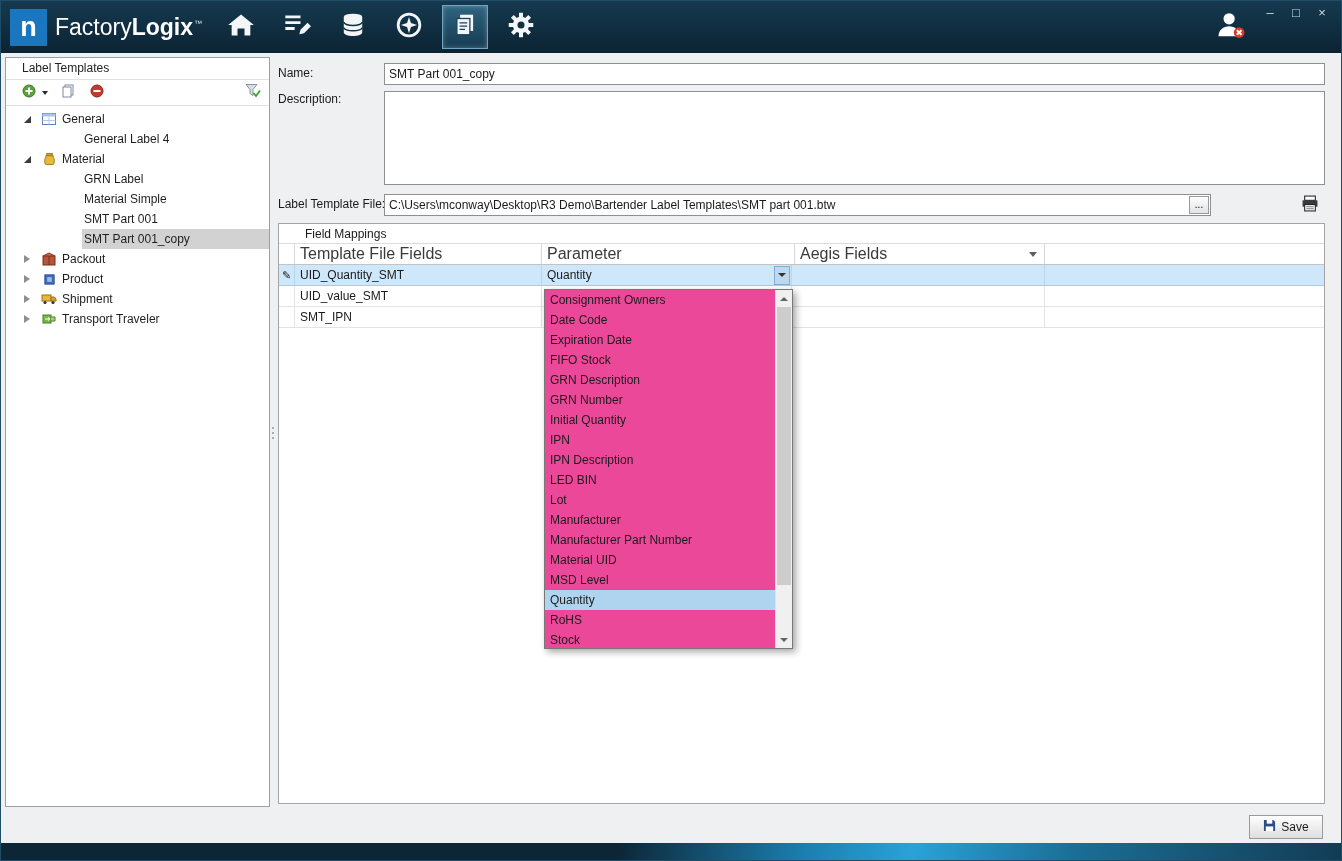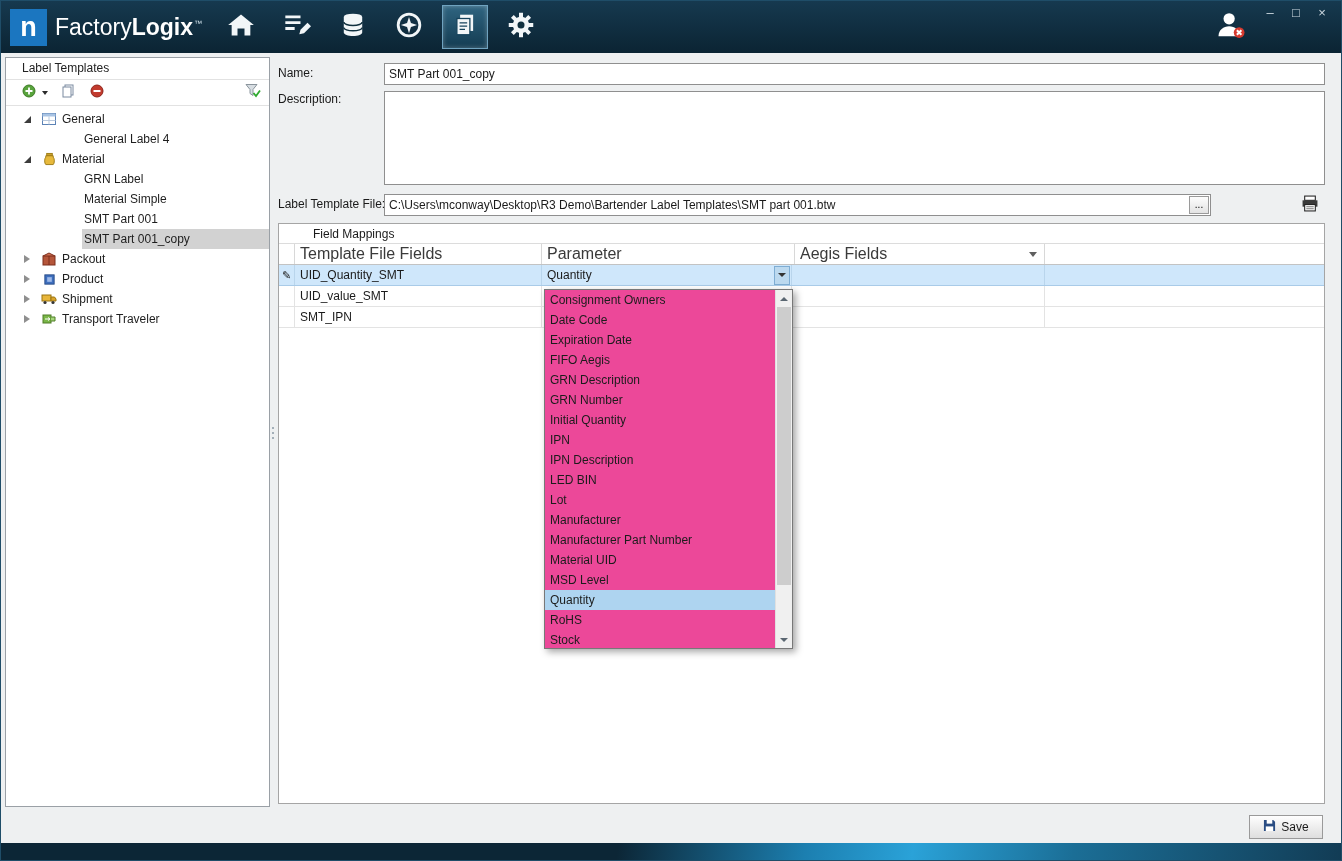--- a/index.html
+++ b/index.html
@@ -56,21 +56,21 @@
                 background:#fff; display:flex; align-items:center; }
   .file-text { flex:1; padding-left:4px; font-size:12px; color:#1a1a1a; white-space:nowrap; overflow:hidden; }
   .browse-btn { width:20px; height:18px; margin-right:1px; border:1px solid #9a9a9a;
                 background:linear-gradient(#fdfdfd,#e3e3e3); font-size:10px; line-height:15px;
                 text-align:center; cursor:pointer; flex:none; }
   .print-btn { position:absolute; left:1022px; top:140px; width:22px; height:20px; cursor:pointer;
                display:flex; align-items:center; justify-content:center; background:none; border:none; }
 
   
   .fm-box { position:absolute; left:1px; top:168px; width:1047px; height:581px; border:1px solid #a5a5a5; background:#fff; }
-  .fm-title { height:20px; line-height:20px; padding-left:34px; font-size:12px; color:#1a1a1a; border-bottom:1px solid #dcdcdc; }
+  .fm-title { height:20px; line-height:20px; padding-left:26px; font-size:12px; color:#1a1a1a; border-bottom:1px solid #dcdcdc; }
   .fm-header { display:flex; height:21px; border-bottom:1px solid #c3c3c3; }
   .fm-header .cell { font-size:16px; color:#3a3a3a; line-height:20px; padding-left:5px;
                      border-right:1px solid #d8d8d8; position:relative; }
   .fm-row { display:flex; height:21px; border-bottom:1px solid #e3e3e3; font-size:12px; color:#1a1a1a; }
   .fm-row .cell { line-height:20px; padding-left:5px; border-right:1px solid #e3e3e3; overflow:hidden; white-space:nowrap; }
   .col-sel { width:16px; flex:none; padding:0 !important; display:flex; align-items:center; justify-content:center; }
   .col-a { width:247px; flex:none; }
   .col-b { width:250px; flex:none; }
   .col-c { width:253px; flex:none; }
   .col-d { flex:1; border-right:none !important; }
@@ -374,21 +374,21 @@
         <div class="cell col-c"></div>
         <div class="cell col-d"></div>
       </div>
     </section>
 
     <div class="dropdown">
       <div class="dd-list">
         <div class="dd-item">Consignment Owners</div>
         <div class="dd-item">Date Code</div>
         <div class="dd-item">Expiration Date</div>
-        <div class="dd-item">FIFO Aegis</div>
+        <div class="dd-item">FIFO Stock</div>
         <div class="dd-item">GRN Description</div>
         <div class="dd-item">GRN Number</div>
         <div class="dd-item">Initial Quantity</div>
         <div class="dd-item">IPN</div>
         <div class="dd-item">IPN Description</div>
         <div class="dd-item">LED BIN</div>
         <div class="dd-item">Lot</div>
         <div class="dd-item">Manufacturer</div>
         <div class="dd-item">Manufacturer Part Number</div>
         <div class="dd-item">Material UID</div>

